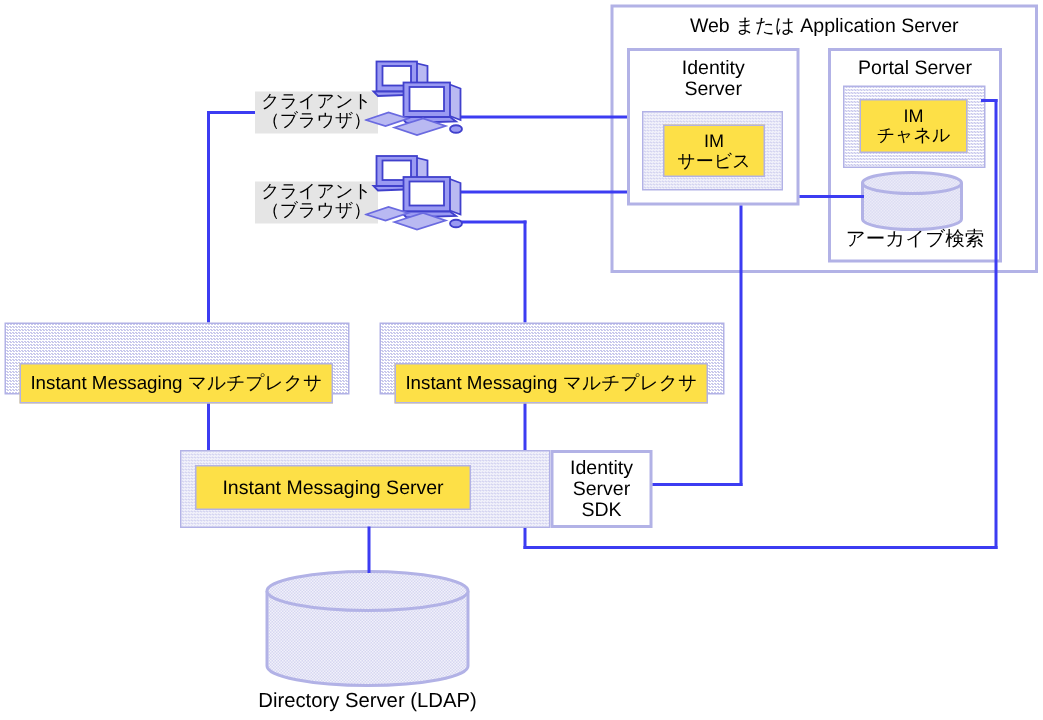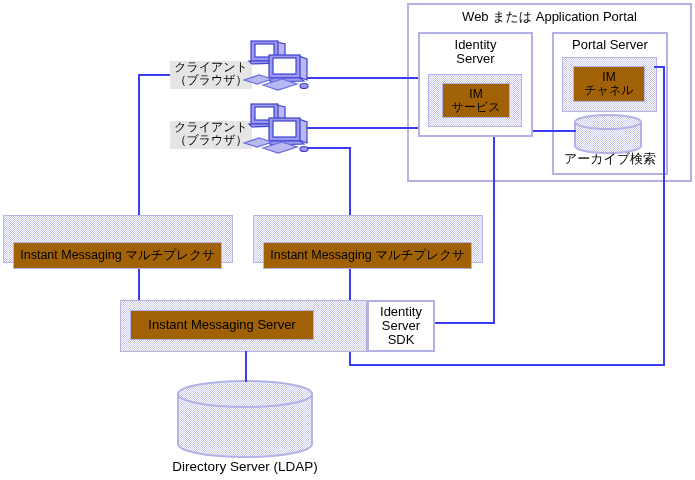--- a/index.html
+++ b/index.html
@@ -14,21 +14,21 @@
 
   
   .solidbox{position:absolute;background:#fff;border:2px solid #b2b2e6;box-sizing:border-box;z-index:2;}
   .solidbox.transparent{background:transparent;}
 
   
   .stipple{position:absolute;box-sizing:border-box;border:1px solid #b2b2e6;z-index:3;
            background-color:#fff;
            background-image:repeating-conic-gradient(#c8c8ec 0% 25%, #ffffff 0% 50%);
            background-size:2px 2px;}
-  .innerbox{position:absolute;box-sizing:border-box;background:#a16207;border:1px solid #b2b2e6;z-index:4;
+  .innerbox{position:absolute;box-sizing:border-box;background:#fde047;border:1px solid #b2b2e6;z-index:4;
             display:flex;align-items:center;justify-content:center;text-align:center;
             white-space:pre-line;}
 
   .boxtitle{position:absolute;left:0;right:0;text-align:center;white-space:pre-line;z-index:4;}
   .lbl{position:absolute;z-index:7;white-space:pre-line;}
 
   .f13{font-size:13px;line-height:14px;}
   .f12{font-size:12px;line-height:13px;}
   .f125{font-size:12.5px;line-height:13.5px;margin-top:16px;}
 
@@ -75,21 +75,21 @@
   <div class="line v under" style="left:349px;top:147px;height:219px;"></div>
   <div class="line h" style="left:349px;top:364px;width:316px;"></div>
   <div class="line v" style="left:663px;top:66px;height:300px;"></div>
   <div class="line h" style="left:654px;top:66px;width:11px;"></div>
   <div class="line h" style="left:435px;top:322px;width:60px;"></div>
   <div class="line v" style="left:493px;top:137px;height:187px;"></div>
   <div class="line h" style="left:533px;top:130px;width:43px;z-index:4;"></div>
   <div class="line v" style="left:245px;top:351px;height:31px;"></div>
 
   <div class="solidbox transparent" style="left:407px;top:3px;width:285px;height:179px;">
-    <div class="boxtitle f13" style="top:5px;">Web または Application Portal</div>
+    <div class="boxtitle f13" style="top:5px;">Web または Application Server</div>
   </div>
 
   <div class="solidbox" style="left:418px;top:32px;width:115px;height:105px;">
     <div class="boxtitle f13" style="top:4px;">Identity
 Server</div>
   </div>
   <div class="stipple" style="left:428px;top:74px;width:94px;height:53px;"></div>
   <div class="innerbox f12" style="left:442px;top:83px;width:68px;height:35px;">IM
 サービス</div>
 

